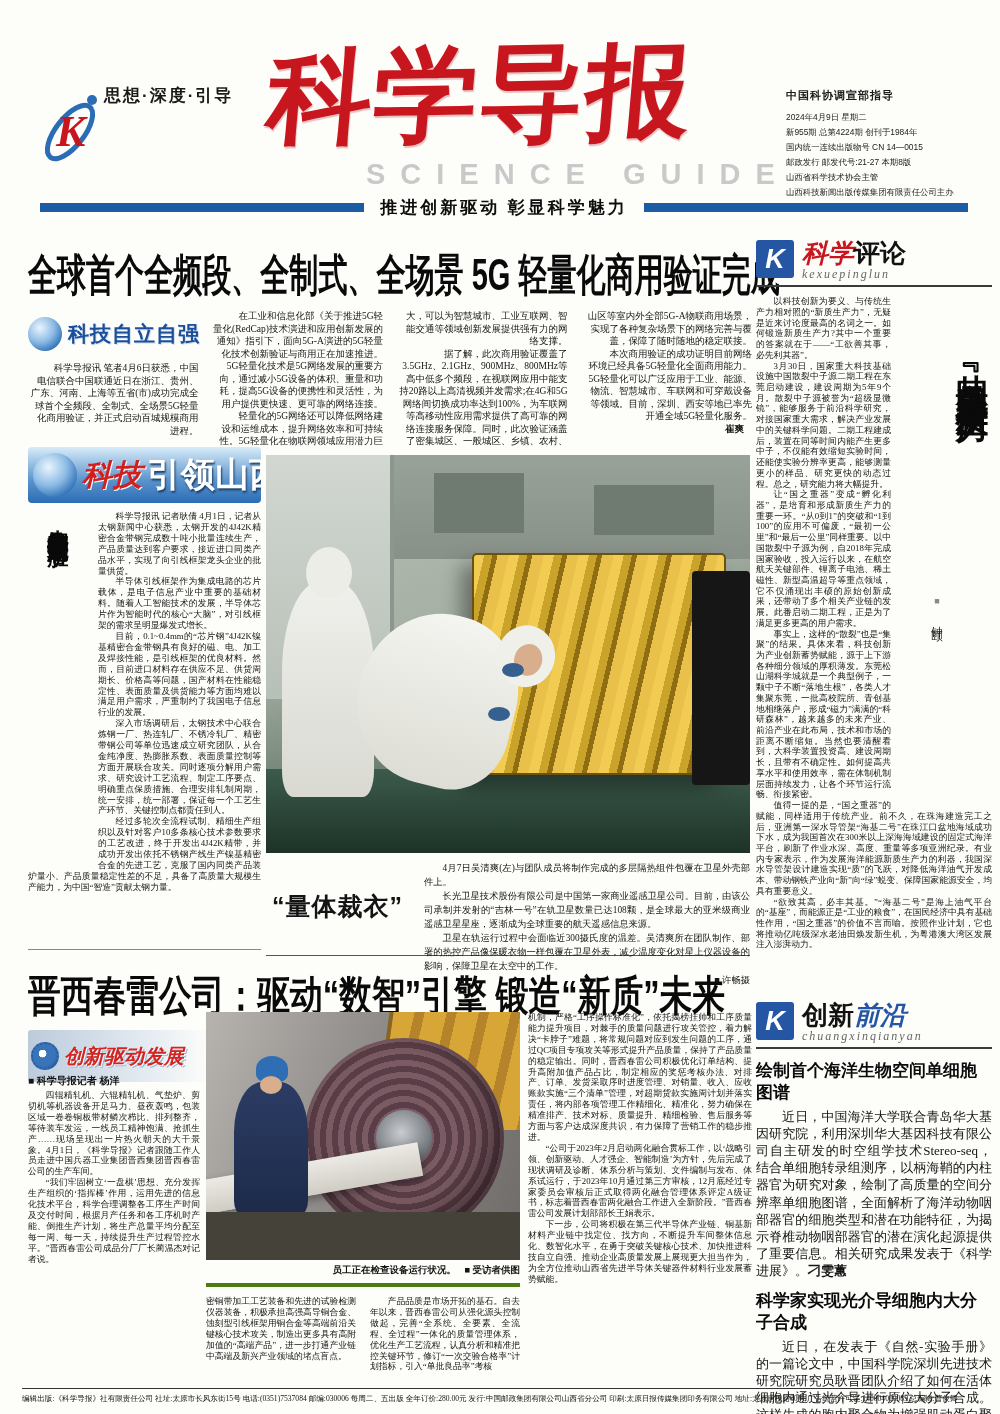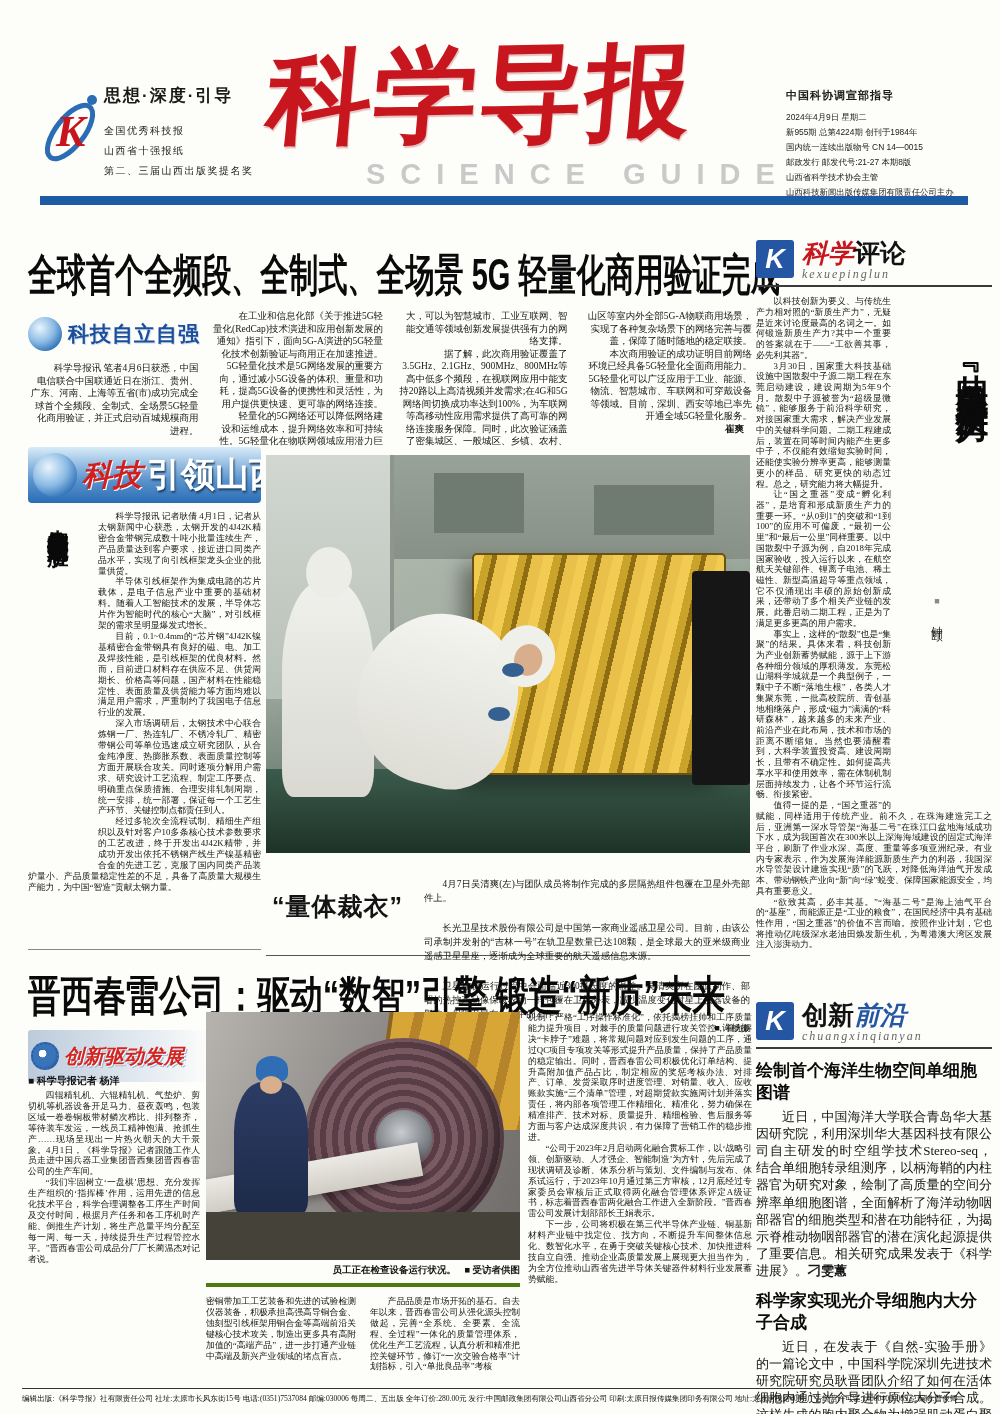--- a/index.html
+++ b/index.html
@@ -71,21 +71,21 @@
   .pm-worker2 .head { position:absolute; left:24px; top:-34px; width:46px; height:52px; background:#ededE8; border-radius:50%; }
   .pm-worker1 { position:absolute; left:92px; top:158px; width:158px; height:172px; background:linear-gradient(#f4f4f0,#ddddd5); border-radius:52% 46% 36% 50%; transform:rotate(14deg); }
   .pm-worker1 .head { position:absolute; right:-26px; top:-8px; width:58px; height:62px; background:#f0f0ea; border-radius:50%; }
   .pm-worker1 .face { position:absolute; right:-14px; top:10px; width:28px; height:32px; background:#d8ae8c; border-radius:50%; }
   .pm-glove { position:absolute; width:22px; height:14px; background:#35608f; border-radius:50%; }
 
   
   #caption-main { position:absolute; left:266px; top:862px; width:484px; height:94px; border-bottom:1px solid #555; }
   .cap-title { position:absolute; left:6px; top:28px; font-size:25px; font-weight:900; letter-spacing:1px; }
   .cap-text { margin-left:158px; width:326px; font-size:9.3px; line-height:1.5; text-align:justify; }
-  .cap-text p { text-indent:2em;margin-top:16px; }
+  .cap-text p { text-indent:2em; }
   .cap-credit { text-align:right; font-weight:400; }
 
   
   .cl-headline { position:absolute; left:28px; top:968px; font-size:42px; font-weight:900; white-space:nowrap; transform:scaleX(.78); transform-origin:left center; color:#0a0a0a; }
   .cl-kicker { position:absolute; left:28px; top:1030px; width:182px; height:52px; background:linear-gradient(90deg,#bccbdb,#e7edf3 70%,#fdfdfa); display:flex; align-items:center; gap:5px; padding-left:3px; border-radius:3px; }
   .gear { width:28px; height:28px; border-radius:50%; background:radial-gradient(circle at 40% 40%, #fff 18%, #3a74b8 20% 60%, #1d4f8c); border:2px dotted #2a5da8; flex:0 0 auto; }
   .cl-kicker .txt { font-size:20px; font-weight:900; font-style:italic; color:#d42420; text-shadow:1px 1px 0 #fff, 2px 2px 0 #9eb7d4; white-space:nowrap; }
   .cl-byline { position:absolute; left:28px; top:1074px; font-size:10px; font-weight:700; }
   .cl-col { position:absolute; font-size:8.8px; line-height:1.24; text-align:justify; overflow:hidden; }
   .cl-col p { text-indent:2em; }
@@ -125,39 +125,35 @@
   <div>
     <div class="mh-logo">
       <svg width="62" height="82" viewBox="0 0 62 82">
         <ellipse cx="30" cy="44" rx="14" ry="32" fill="none" stroke="#2a6db5" stroke-width="5" transform="rotate(38 30 44)"></ellipse>
         <text x="16" y="58" font-family="Liberation Serif, serif" font-style="italic" font-weight="900" font-size="44" fill="#c8161e">K</text>
         <circle cx="52" cy="12" r="5" fill="#2a6db5"></circle>
       </svg>
     </div>
     <div class="mh-left sans">
       <div class="mh-tagline">思想·深度·引导</div>
-      <div class="mh-awards">
-        <div>全国优秀科技报</div>
-        <div>山西省十强报纸</div>
-        <div>第二、三届山西出版奖提名奖</div>
-      </div>
     </div>
     <div class="mh-title">科学导报</div>
     <div class="mh-en sans">SCIENCE GUIDE</div>
     <div class="mh-pub sans">
       <div class="lead-line">中国科协调宣部指导</div>
       <div>2024年4月9日 星期二</div>
       <div>新955期 总第4224期 创刊于1984年</div>
       <div>国内统一连续出版物号 CN 14—0015</div>
       <div>邮政发行 邮发代号:21-27 本期8版</div>
       <div>山西省科学技术协会主管</div>
       <div>山西科技新闻出版传媒集团有限责任公司主办</div>
     </div>
     <div class="mh-slogan">
       <div class="bar"></div>
+      <div class="mh-slogan-text sans">推进创新驱动 彰显科学魅力</div>
       <div class="bar"></div>
     </div>
   </div>
 
   <div>
     <div class="lead-headline sans">全球首个全频段、全制式、全场景 5G 轻量化商用验证完成</div>
     <div class="lead-body">
       <div class="kicker-sci">
         <span class="globe g34"></span>
         <span class="txt sans">科技自立自强</span>

